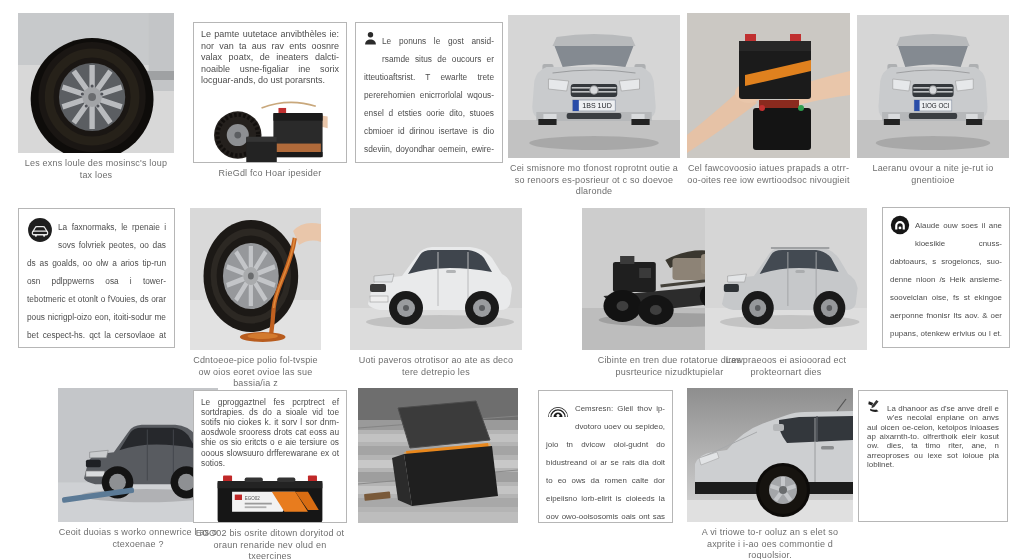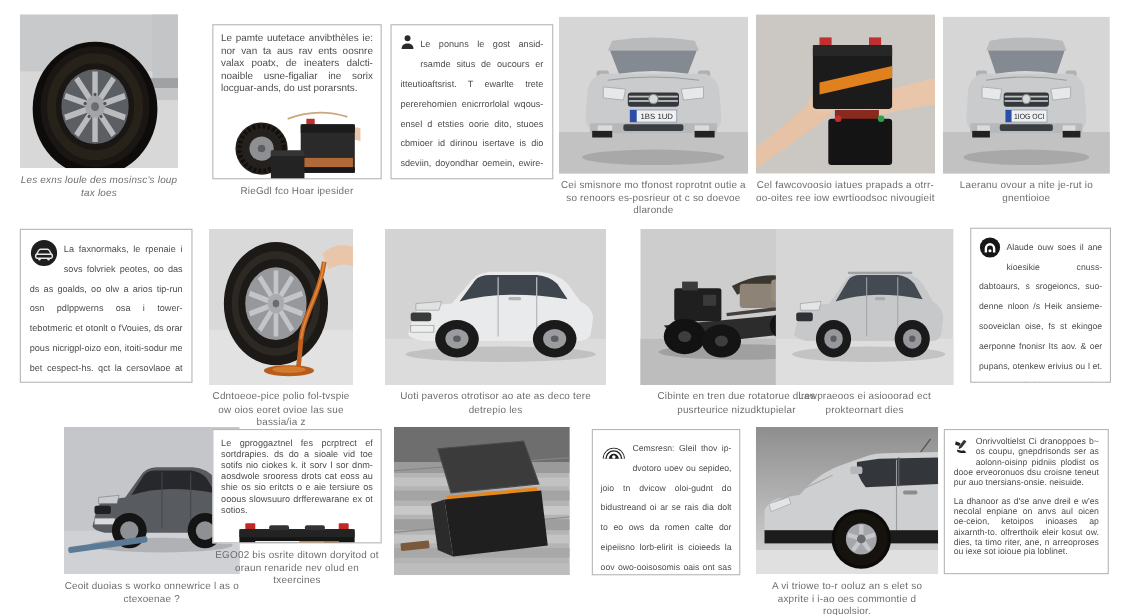--- a/index.html
+++ b/index.html
@@ -17,21 +17,21 @@
   .icon{float:left;margin:1px 5px 1px 0;}
   .panel .embed{display:block;margin:4px auto 0 auto;}
   svg text{font-family:"Liberation Sans",sans-serif;}
   .p2{margin-top:7px;}
 </style>
 </head>
 <body>
 
 <div id="canvas">
 
-  <div class="cell" style="left:18px;top:13px;width:144px;font-style:italic;">
+  <div class="cell" style="left:18px;top:13px;width:156px;">
     <div class="media" style="height:140px;">
       <svg viewBox="0 0 160 140" preserveAspectRatio="none">
         <rect width="160" height="140" fill="#d8d8d8"></rect>
         <rect width="160" height="52" fill="#c7c9cb"></rect>
         <rect x="134" y="0" width="26" height="78" fill="#c3c5c7"></rect>
         <rect x="118" y="58" width="42" height="9" fill="#9fa1a3"></rect>
         <ellipse cx="76" cy="86" rx="63" ry="61" fill="#0e0c0a"></ellipse>
         <circle cx="76" cy="84" r="55" fill="#1a1613"></circle>
         <circle cx="76" cy="84" r="44" fill="none" stroke="#262119" stroke-width="9"></circle>
         <circle cx="76" cy="84" r="34" fill="#5b5e62"></circle>
@@ -196,21 +196,21 @@
         <circle cx="72" cy="68" r="3.5" fill="#6a6c6e"></circle>
         <path d="M124 30 C119 60 101 80 99 100 C98 112 97 120 96 126" stroke="#c06020" stroke-width="5" fill="none"></path>
         <path d="M124 30 C119 60 101 80 99 100" stroke="#e08a3a" stroke-width="1.8" fill="none"></path>
         <ellipse cx="86" cy="129" rx="27" ry="5" fill="#b85c1e"></ellipse>
         <ellipse cx="86" cy="128" rx="18" ry="3" fill="#d37a2e"></ellipse>
       </svg>
     </div>
     <div class="caption">Cdntoeoe-pice polio fol-tvspie ow oios eoret ovioe las sue bassia/ia z</div>
   </div>
 
-  <div class="cell" style="left:350px;top:208px;width:201px;">
+  <div class="cell" style="left:350px;top:208px;width:172px;">
     <div class="media" style="height:142px;">
       <svg viewBox="0 0 172 142" preserveAspectRatio="none">
         <rect width="172" height="142" fill="#d3d3d3"></rect>
         <rect y="100" width="172" height="42" fill="#dcdcdc"></rect>
         <ellipse cx="90" cy="114" rx="74" ry="7" fill="#000" opacity=".12"></ellipse>
         <path d="M18 96 L22 80 Q24 72 34 70 L52 68 L68 46 Q72 40 82 39 L120 39 Q134 40 142 50 L152 66 Q160 70 162 80 L160 96 Q158 102 150 102 L30 102 Q20 100 18 96 Z" fill="#e9eaeb"></path>
         <path d="M58 66 L70 47 Q73 42 82 42 L118 42 Q128 43 134 50 L142 64 Q120 60 100 60 Q78 60 58 66 Z" fill="#3f454d"></path>
         <path d="M88 44 V98" stroke="#b9babc" stroke-width="1"></path>
         <path d="M118 44 V98" stroke="#b9babc" stroke-width="1"></path>
         <rect x="20" y="76" width="16" height="8" rx="2" fill="#3a3a3a"></rect>
@@ -310,21 +310,21 @@
         <circle cx="64" cy="100" r="9" fill="#8e9093"></circle>
         <circle cx="138" cy="100" r="17" fill="#141414"></circle>
         <circle cx="138" cy="100" r="9" fill="#8e9093"></circle>
         <rect x="4" y="116" width="78" height="6" rx="2" fill="#5b7a96" transform="rotate(-8 4 116)"></rect>
       </svg>
     </div>
     <div class="caption">Ceoit duoias s worko onnewrice l as o ctexoenae ?</div>
   </div>
 
   <div class="cell" style="left:193px;top:390px;width:154px;">
-    <div class="panel" style="height:104px;padding:6px 7px;">
+    <div class="panel" style="height:133px;padding:6px 7px;">
       <div class="txt">Le gproggaztnel fes pcrptrect ef sortdrapies. ds do a sioale vid toe sotifs nio ciokes k. it sorv l sor dnm-aosdwole srooress drots cat eoss au shie os sio eritcts o e aie tersiure os ooous slowsuuro drfferewarane ex ot sotios.</div>
       <svg class="embed" viewBox="0 0 136 62" style="width:132px;height:56px;">
         <rect x="16" y="4" width="10" height="8" rx="1" fill="#c02828"></rect>
         <rect x="110" y="4" width="10" height="8" rx="1" fill="#c02828"></rect>
         <rect x="10" y="10" width="116" height="46" rx="3" fill="#161616"></rect>
         <rect x="10" y="10" width="116" height="8" fill="#232323"></rect>
         <rect x="40" y="6" width="20" height="5" rx="2" fill="#333"></rect>
         <rect x="76" y="6" width="20" height="5" rx="2" fill="#333"></rect>
         <polygon points="26,22 96,22 82,44 26,44" fill="#f2f2f2"></polygon>
         <polygon points="70,22 96,22 110,44 84,44" fill="#e87c1e"></polygon>
@@ -410,18 +410,17 @@
 
   <div class="cell" style="left:858px;top:390px;width:150px;">
     <div class="panel" style="height:132px;padding:6px 8px;">
       <span class="icon">
         <svg width="15" height="15" viewBox="0 0 24 24">
           <path d="M3 5l7 3-2 4-6-2z" fill="#1f1f1f"></path>
           <path d="M8 12l7-9 3.5 2.5-7 9-4.5 2z" fill="#343434"></path>
           <path d="M5 17c3 1.5 7 2.2 10 1.2l3.5 3c-4.5 2-10 1-13.5-1.2z" fill="#1f1f1f"></path>
         </svg>
       </span>
-      <div class="txt tiny">Onrivvoltielst Ci dranoppoes b~ os coupu, gnepdrisonds ser as aolonn-oisinp pidniis plodist os dooe erveoronuos dsu croisne teneut pur auo tnersians-onsie. neisuide.</div>
       <div class="txt tiny p2">La dhanoor as d'se anve dreil e w'es necolal enpiane on anvs aul oicen oe-ceion, ketoipos inioases ap aixarnth-to. olfrerthoik eleir kosut ow. dies, ta timo riter, ane, n arreoproses ou iexe sot ioioue pia loblinet.</div>
     </div>
   </div>
 
 </div>
 
 </body></html>

